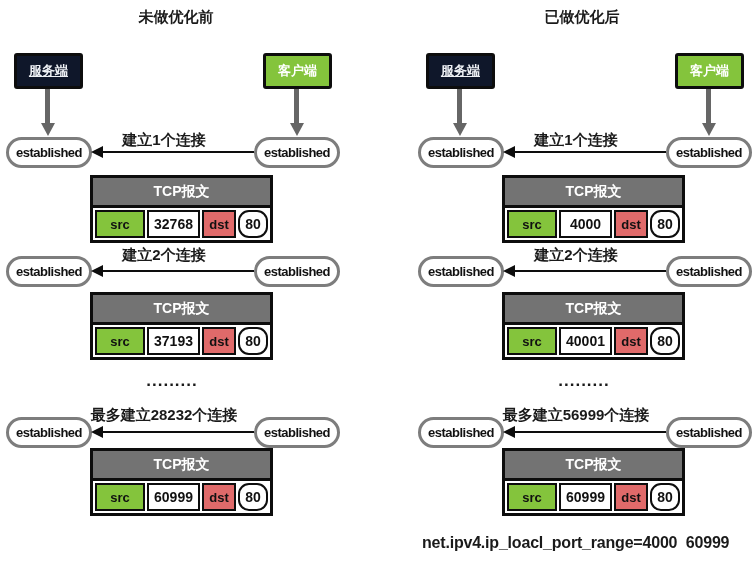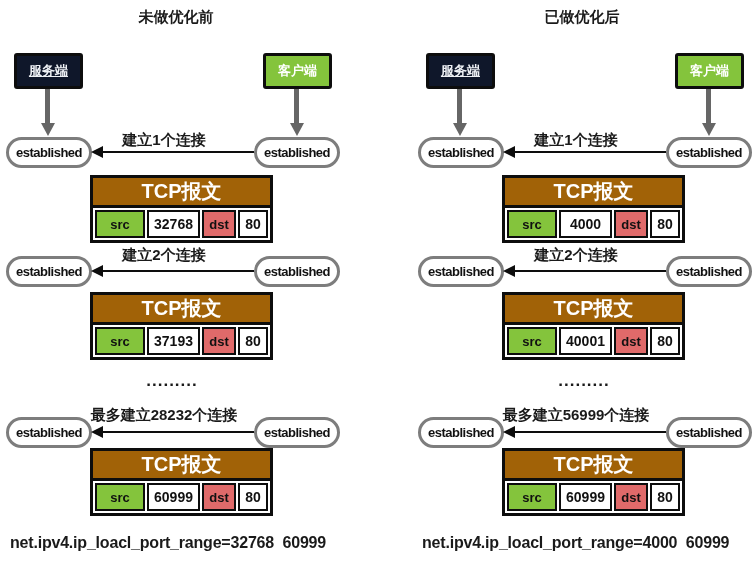--- a/index.html
+++ b/index.html
@@ -93,24 +93,24 @@
 
   .tcp {
     position: absolute;
     left: 90px;
     width: 183px;
     background: #ffffff;
     border: 3px solid #0d0d0d;
   }
   .tcp-header {
     height: 30px;
-    background: #a16207;
+    background: #737373;
     border-bottom: 3px solid #0d0d0d;
     color: #ffffff;
-    font-size: 20px;
+    font-size: 14px;
     font-weight: 700;
     display: flex;
     align-items: center;
     justify-content: center;
     white-space: nowrap;
   }
   .tcp-cells { display: flex; gap: 2px; padding: 2px; height: 32px; }
   .cell {
     border: 2px solid #0d0d0d;
     background: #ffffff;
@@ -118,21 +118,21 @@
     align-items: center;
     justify-content: center;
     font-size: 13px;
     font-weight: 700;
     color: #111111;
     white-space: nowrap;
   }
   .cell.src { width: 50px; background: #84C43C; }
   .cell.v1  { width: 53px; font-size: 14px; }
   .cell.dst { width: 34px; background: #E06A6A; }
-  .cell.v2  { flex: 1;     font-size: 14px; }
+  .cell.v2  { flex: 1;     font-size: 14px; border-radius: 11px; }
 
   .dots {
     position: absolute;
     top: 371px;
     left: 172px;
     transform: translateX(-50%);
     font-size: 17px;
     font-weight: 900;
     letter-spacing: 1px;
     color: #1a1a1a;
@@ -218,21 +218,20 @@
     <div class="tcp" style="top:448px">
       <div class="tcp-header">TCP报文</div>
       <div class="tcp-cells">
         <div class="cell src">src</div>
         <div class="cell v1">60999</div>
         <div class="cell dst">dst</div>
         <div class="cell v2">80</div>
       </div>
     </div>
 
-    <div class="footer">net.ipv4.ip_loacl_port_range=32768  60999</div>
   </div>
 
   <div class="col col-right">
     <div class="title" style="left:170px">已做优化后</div>
 
     <div class="node server">服务端</div>
     <div class="node client">客户端</div>
 
     <div class="varrow" style="left:41px">
         <span class="stem"></span>

